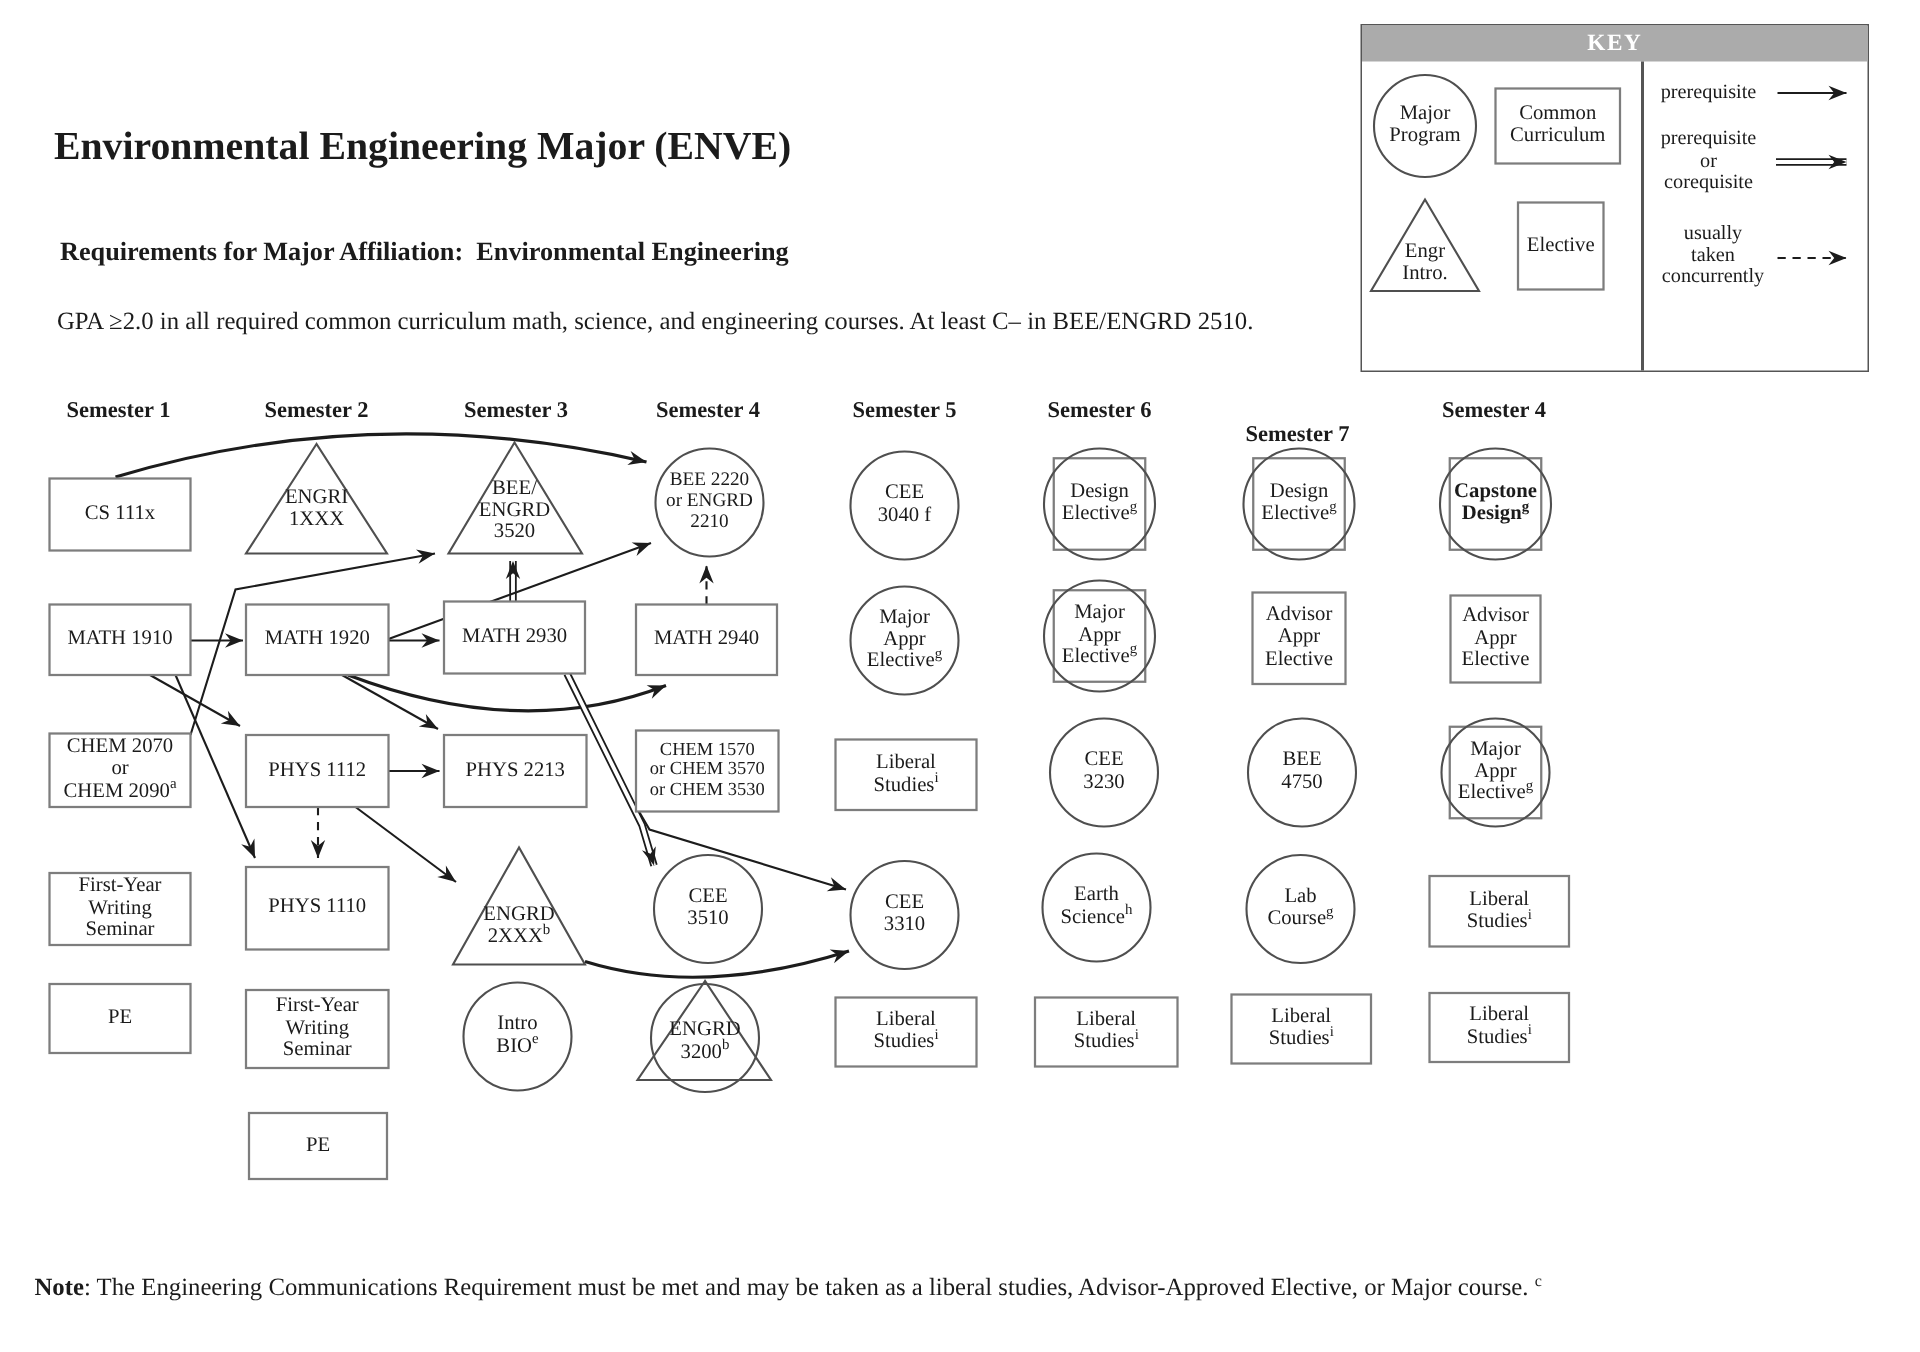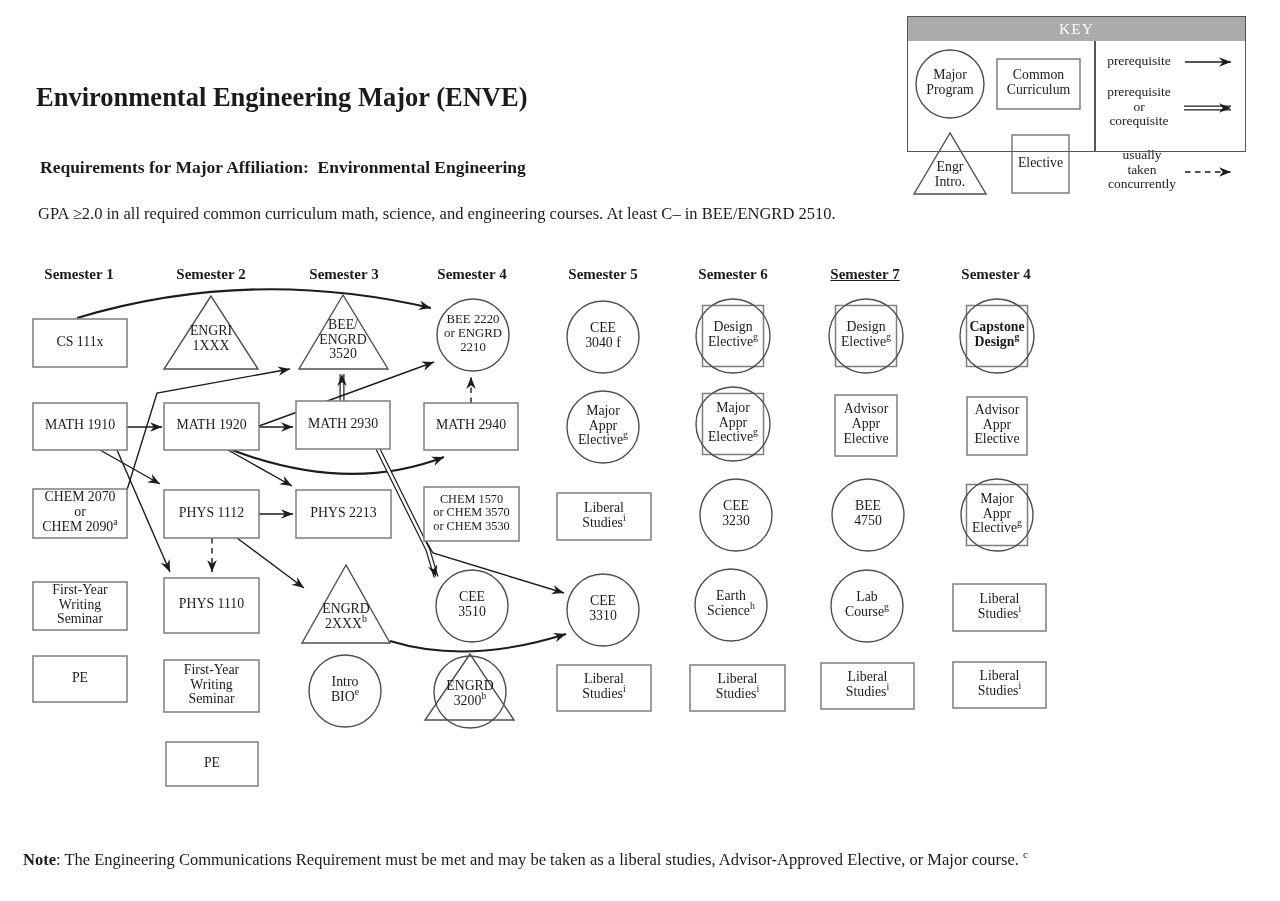--- a/index.html
+++ b/index.html
@@ -12,22 +12,22 @@
   #diagram{position:absolute;left:0;top:0;}
   #labels{position:absolute;left:0;top:0;width:1280px;height:901px;pointer-events:none;}
   .title{position:absolute;left:36px;top:82px;font-size:26.5px;font-weight:bold;white-space:nowrap;}
   .subtitle{position:absolute;left:40px;top:157px;font-size:17.5px;font-weight:bold;white-space:nowrap;}
   .gpa{position:absolute;left:38px;top:204px;font-size:16.5px;white-space:nowrap;}
   .note{position:absolute;left:23px;top:848px;font-size:16.5px;white-space:nowrap;}
   .note sup{font-size:0.65em;}
   .sem-header{position:absolute;font-size:15px;font-weight:bold;transform:translateX(-50%);white-space:nowrap;}
   .node-label{position:absolute;text-align:center;}
   .node-label sup{font-size:0.72em;line-height:0;}
-  .key-box{position:absolute;left:907px;top:16px;width:339px;height:136px;
-           border:1.5px solid #555;box-sizing:border-box;}
+  .key-box{position:absolute;left:907px;top:16px;width:339px;height:232px;
+           border:1.5px solid #555;box-sizing:border-box;font-weight:bold;}
   .key-bar{position:absolute;left:0;top:0;width:100%;height:24px;background:var(--key-header-bg);
            color:var(--key-header-text);text-align:center;font-size:15.5px;line-height:24px;letter-spacing:1px;}
   .key-divider{position:absolute;left:186px;top:24px;bottom:0;width:1.5px;background:#555;}
 </style>
 </head>
 <body>
 
 <div class="page">
   <svg id="diagram" width="1280" height="901">
       <g>
@@ -387,21 +387,21 @@
       <div class="node-label" style="left: 934.5px; top: 669.1px; width: 130px; font-size: 13.8px; line-height: 14.9px;">
         <div>Liberal</div>
         <div>Studies<sup>i</sup></div>
       </div>
       <div class="sem-header" style="left: 79px; top: 266px;">Semester 1</div>
       <div class="sem-header" style="left: 211px; top: 266px;">Semester 2</div>
       <div class="sem-header" style="left: 344px; top: 266px;">Semester 3</div>
       <div class="sem-header" style="left: 472px; top: 266px;">Semester 4</div>
       <div class="sem-header" style="left: 603px; top: 266px;">Semester 5</div>
       <div class="sem-header" style="left: 733px; top: 266px;">Semester 6</div>
-      <div class="sem-header" style="left: 865px; top: 266px; text-decoration: underline;">Semester 7</div>
+      <div class="sem-header" style="left: 865px; top: 282px;">Semester 7</div>
       <div class="sem-header" style="left: 996px; top: 266px;">Semester 4</div>
       <div class="node-label" style="left: 895px; top: 68.1px; width: 110px; font-size: 13.8px; line-height: 14.9px;">
         <div>Major</div>
         <div>Program</div>
       </div>
       <div class="node-label" style="left: 983.5px; top: 68.1px; width: 110px; font-size: 13.8px; line-height: 14.9px;">
         <div>Common</div>
         <div>Curriculum</div>
       </div>
       <div class="node-label" style="left: 895px; top: 160.1px; width: 110px; font-size: 13.8px; line-height: 14.9px;">

